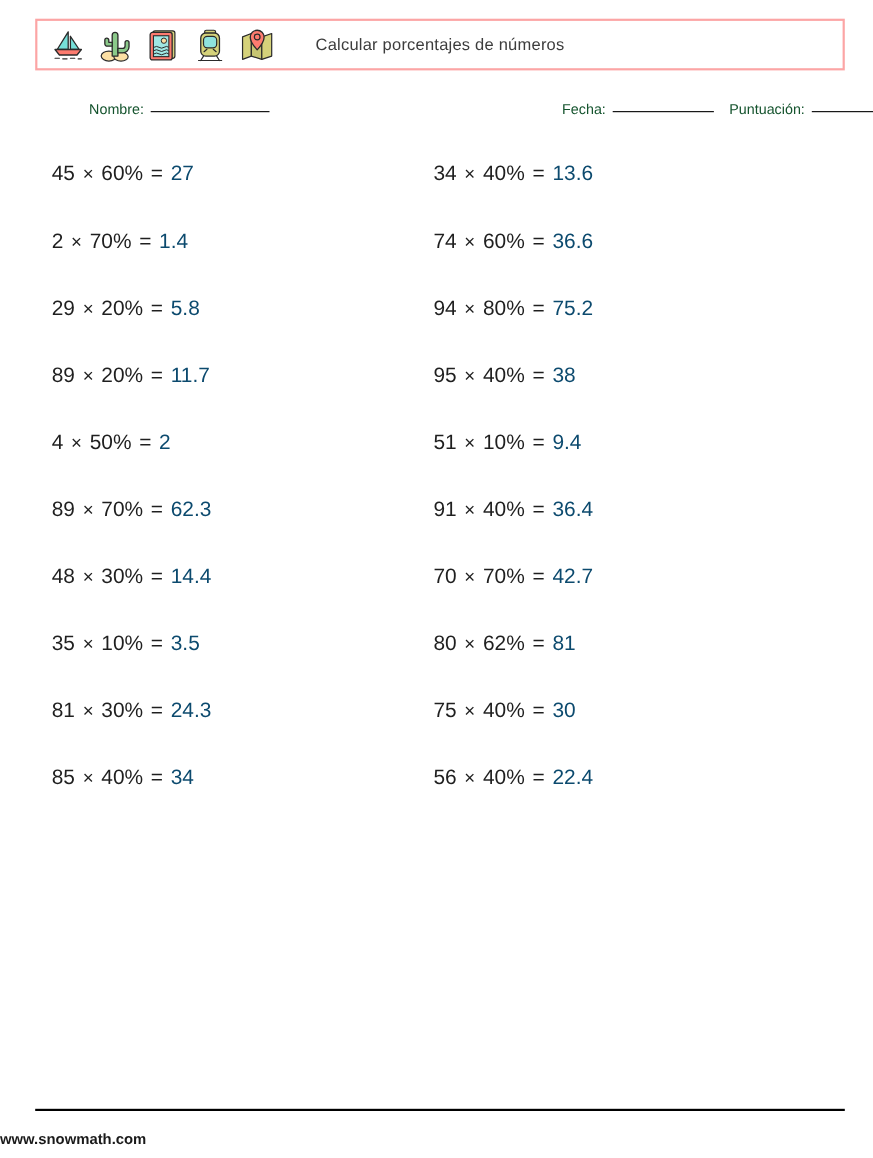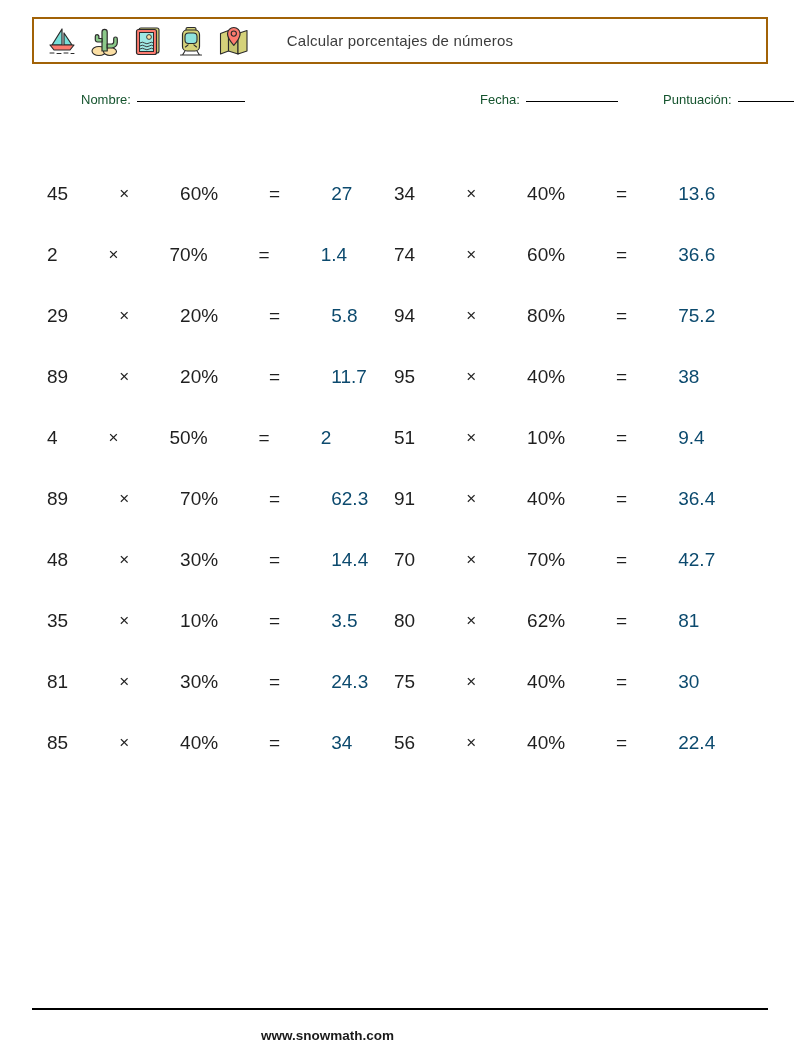--- a/index.html
+++ b/index.html
@@ -16,21 +16,21 @@
     overflow: hidden;
   }
 
   
   .header-box {
     position: absolute;
     left: 32px;
     top: 17px;
     width: 736px;
     height: 47px;
-    border: 2px solid #a16207;
+    border: 2px solid #fca5a5;
     box-sizing: border-box;
     display: flex;
     align-items: center;
   }
   .icon-strip {
     display: flex;
     align-items: center;
     gap: 9px;
     padding-left: 11px;
     height: 100%;
@@ -75,21 +75,21 @@
     border-bottom: 1.4px solid #000;
     height: 1px;
     position: relative;
     top: -2px;
   }
   .rule-name  { width: 108px; }
   .rule-date  { width: 92px; }
   .rule-score { width: 58px; }
 
   #meta-name  { left: 38px;  }
-  #meta-date  { left: 437px; }
+  #meta-date  { left: 468px; }
   #meta-score { left: 620px; }
 
   
   .problems {
     position: absolute;
     top: 146px;
     left: 0;
     width: 794px;
   }
   .col {
@@ -99,22 +99,21 @@
   .col-left  { left: 47px;  }
   .col-right { left: 394px; }
 
   .problem {
     height: 61px;
     line-height: 26px;
     font-size: 19px;
     color: #1f1f1f;
     white-space: nowrap;
     display: flex;
-    align-items: flex-end;
-    gap: 44px;
+    align-items: flex-start;
   }
   .problem .operand,
   .problem .times,
   .problem .percent,
   .problem .eq {
     color: #1f1f1f;
   }
   .problem .times   { margin: 0 7px; font-size: 17px; }
   .problem .eq      { margin: 0 7px; }
   .problem .answer  { color: #0c4a6e; }
@@ -125,21 +124,20 @@
     left: 32px;
     top: 1008px;
     width: 736px;
     border-top: 2px solid #000;
   }
   .footer-text {
     position: absolute;
     left: 0;
     top: 1028px;
     width: 655px;
-    text-align: center;
     font-size: 13.5px;
     font-weight: bold;
     color: #1a1a1a;
   }
 </style>
 </head>
 <body>
 
 <div class="header-box">
   <div class="icon-strip">

